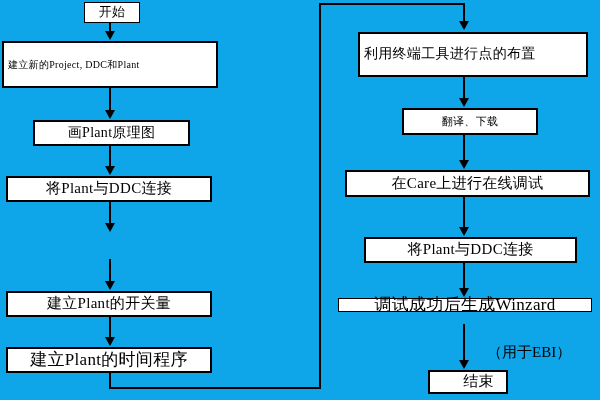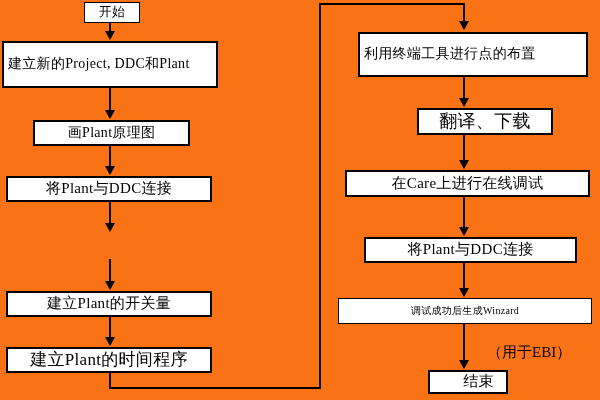--- a/index.html
+++ b/index.html
@@ -7,21 +7,21 @@
     padding: 0;
     background: #ffffff;
   }
   body {
     font-family: "Liberation Serif", "DejaVu Serif", serif;
   }
   #canvas {
     position: relative;
     width: 600px;
     height: 400px;
-    background: #f97316;
+    background: #0ea5e9;
     overflow: hidden;
   }
   .node {
     position: absolute;
     box-sizing: border-box;
     background: #ffffff;
     border: 2px solid #000000;
     color: #000000;
     display: flex;
     align-items: center;
@@ -70,21 +70,21 @@
 </style>
 </head>
 <body>
 
 <div id="canvas">
 
   <div class="node thin" style="left:84px;  top:2px;   width:56px;  height:21px; font-size:13px;">
     <span class="node-label">开始</span>
   </div>
 
-  <div class="node left-align" style="left:2px;  top:41px;  width:216px; height:47px; font-size:14px;">
+  <div class="node left-align" style="left:2px;  top:41px;  width:216px; height:47px; font-size:10px;">
     <span class="node-label">建立新的Project, DDC和Plant</span>
   </div>
 
   <div class="node" style="left:33px; top:120px; width:157px; height:26px; font-size:14px;">
     <span class="node-label">画Plant原理图</span>
   </div>
 
   <div class="node" style="left:6px;  top:176px; width:206px; height:26px; font-size:15px;">
     <span class="node-label">将Plant与DDC连接</span>
   </div>
@@ -120,33 +120,33 @@
   <div class="hline" style="left:109px; top:387px; width:212px;"></div>
   <div class="vline" style="left:319px; top:3px;   height:386px;"></div>
   <div class="hline" style="left:319px; top:3px;   width:146px;"></div>
   <div class="vline" style="left:463px; top:3px;   height:20px;"></div>
   <div class="arrowhead" style="left:459px; top:21px;"></div>
 
   <div class="node left-align" style="left:358px; top:32px;  width:230px; height:45px; font-size:14px;">
     <span class="node-label">利用终端工具进行点的布置</span>
   </div>
 
-  <div class="node" style="left:402px; top:108px; width:136px; height:27px; font-size:18px;margin-left:15px;">
+  <div class="node" style="left:402px; top:108px; width:136px; height:27px; font-size:11px;">
     <span class="node-label">翻译、下载</span>
   </div>
 
   <div class="node" style="left:345px; top:170px; width:245px; height:27px; font-size:15px;">
     <span class="node-label">在Care上进行在线调试</span>
   </div>
 
   <div class="node" style="left:364px; top:237px; width:213px; height:26px; font-size:15px;">
     <span class="node-label">将Plant与DDC连接</span>
   </div>
 
-  <div class="node thin" style="left:338px; top:298px; width:254px; height:26px; font-size:10px;">
+  <div class="node thin" style="left:338px; top:298px; width:254px; height:14px; font-size:17px;">
     <span class="node-label">调试成功后生成Winzard</span>
   </div>
 
   <div class="node" style="left:428px; top:370px; width:80px;  height:24px; font-size:15px;padding-left:21px;">
     <span class="node-label">结束</span>
   </div>
 
   <div class="freetext" style="left:487px; top:332px; font-size:15px;">（用于EBI）</div>
 
   <div class="vline" style="left:463px; top:77px;  height:22px;"></div>

